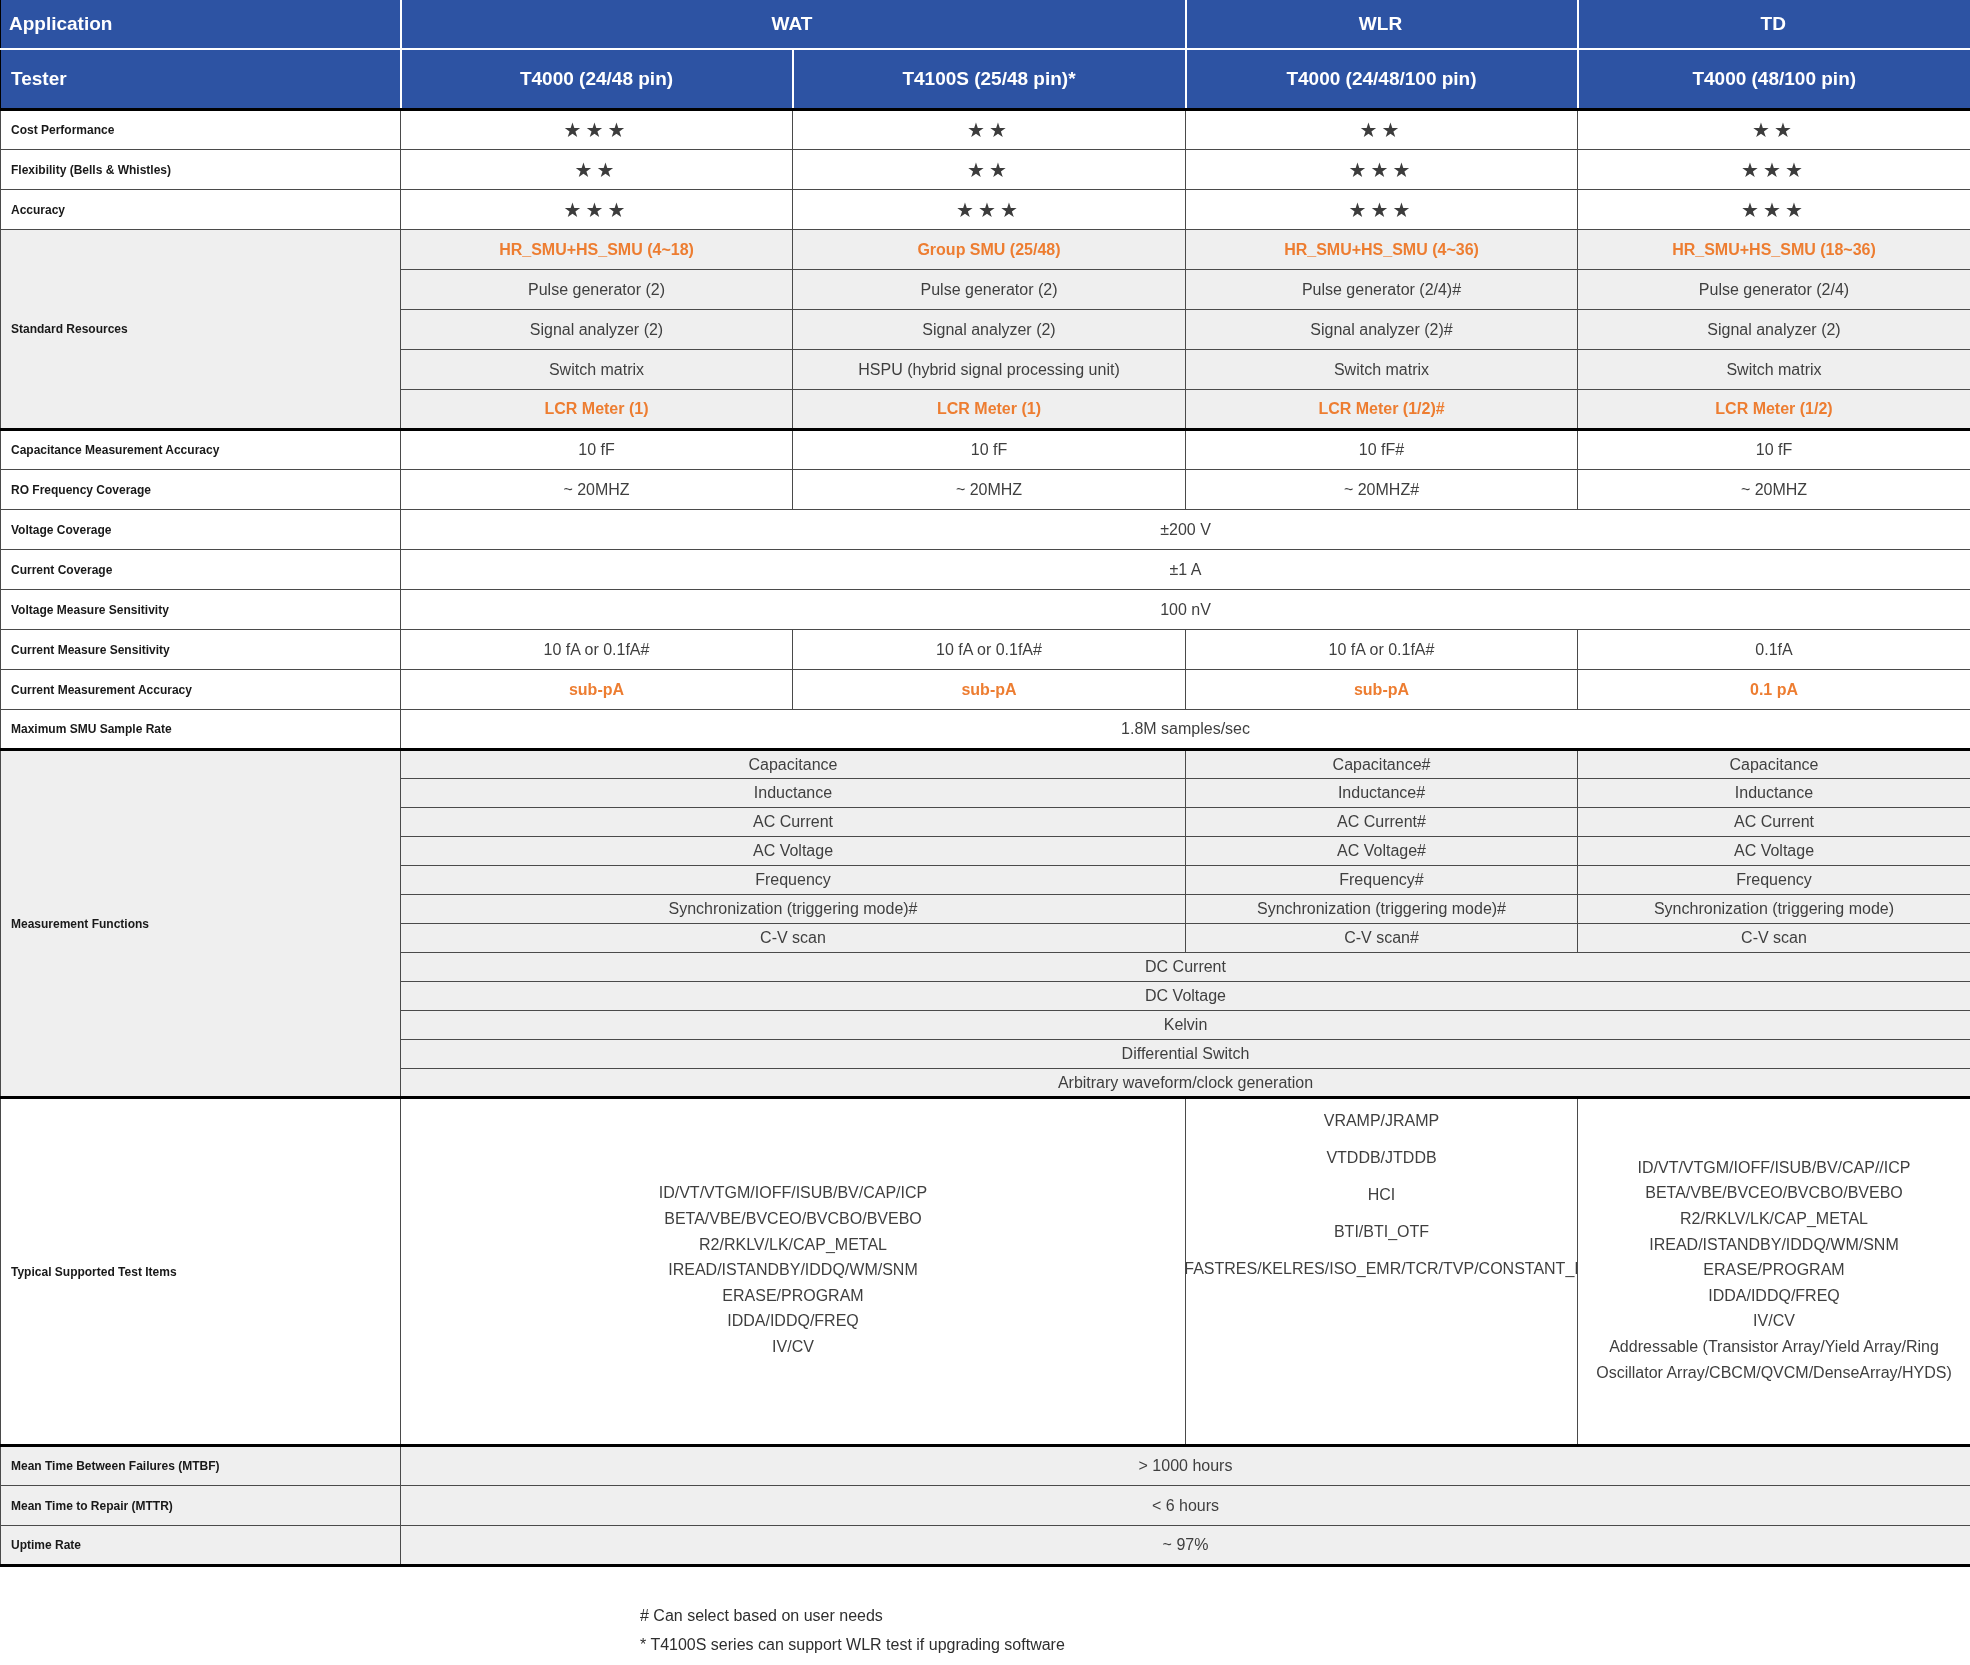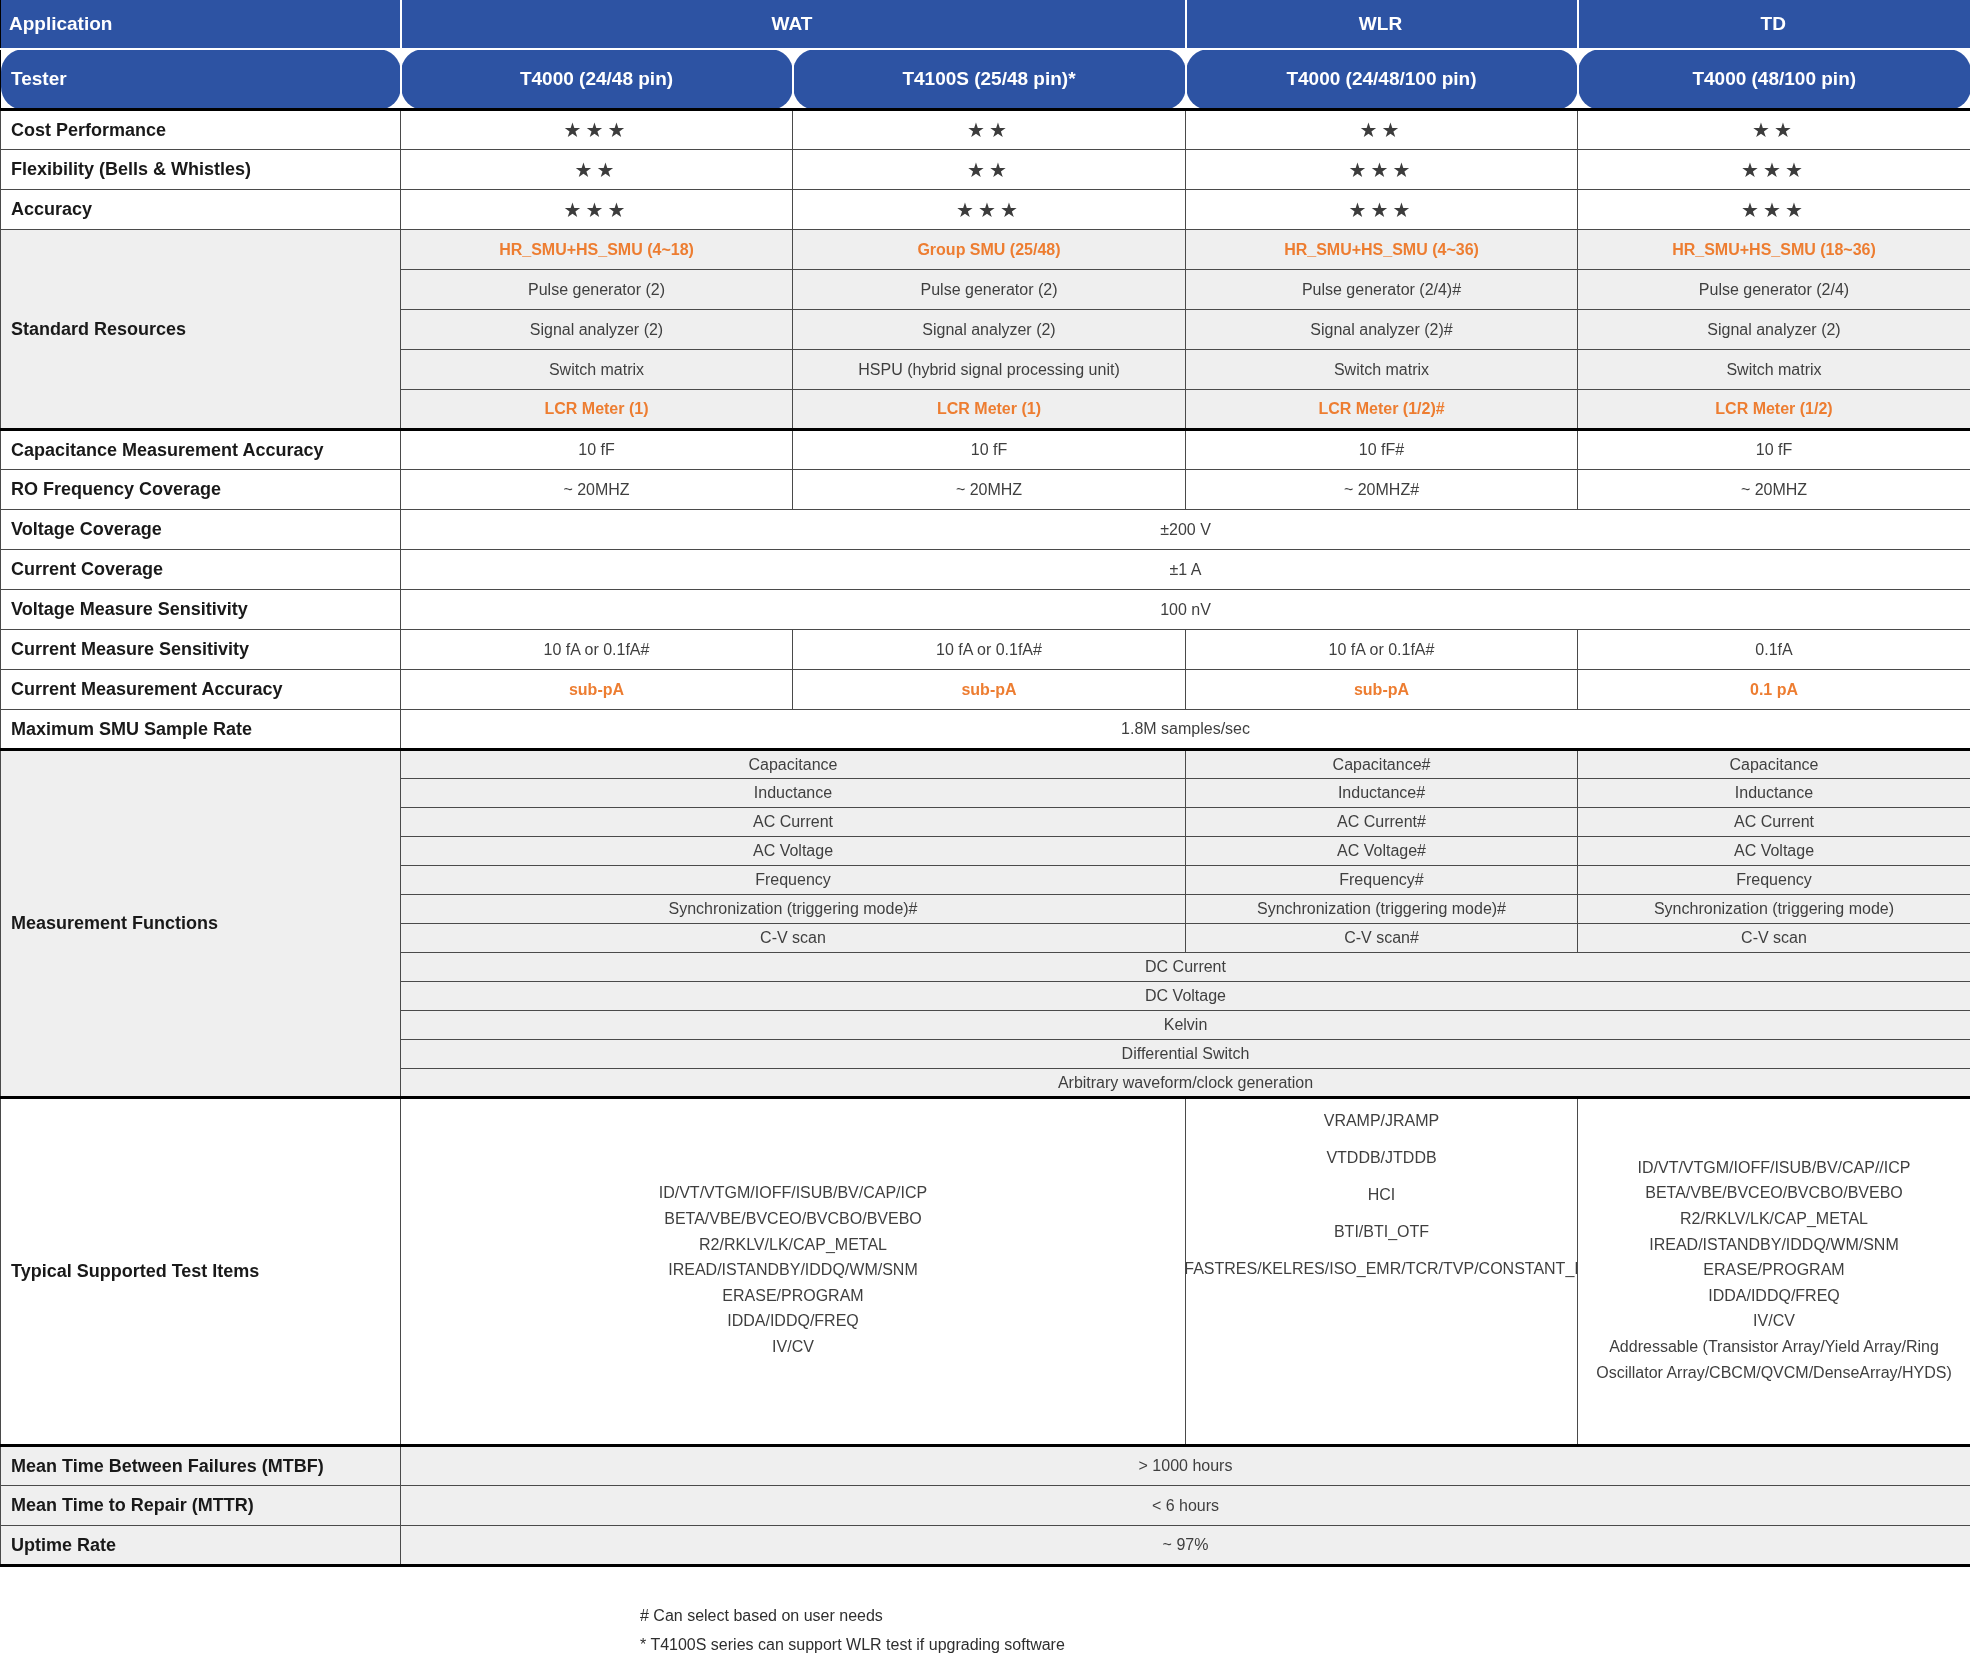--- a/index.html
+++ b/index.html
@@ -5,27 +5,27 @@
   html,body{margin:0;padding:0;background:#fff;}
   body{width:1970px;height:1665px;font-family:"Liberation Sans","DejaVu Sans",sans-serif;overflow:hidden;}
   table{border-collapse:collapse;width:1970px;table-layout:fixed;border-left:1px solid #000;border-right:1px solid #000;}
   col.c0{width:400px;}col.c1{width:392px;}col.c2{width:393px;}col.c3{width:392px;}col.c4{width:393px;}
 
   thead th{background:#2D53A3;color:#fff;font-weight:bold;font-size:19px;
     border-right:2px solid #fff;border-bottom:2px solid #fff;padding:0 10px;text-align:center;}
   thead th:last-child{border-right:none;}
   thead th.corner{text-align:left;}
   tr.hrow1 th{height:48px;padding-left:8px;}
-  tr.hrow2 th{height:58px;border-bottom:3px solid #000;border-radius:23px;}
+  tr.hrow2 th{height:58px;border-bottom:3px solid #000;}
 
   tbody td{border:1px solid #4a4a4a;font-size:16px;color:#3f3f3f;text-align:center;
     padding:0 8px;overflow:hidden;}
   tr.h40{height:40px;}
   tr.h29{height:29px;}
-  td.rowlabel{text-align:left;font-weight:bold;color:#191919;font-size:18px;padding-left:10px;background:#fff;}
+  td.rowlabel{text-align:left;font-weight:bold;color:#191919;font-size:12px;padding-left:10px;background:#fff;}
   tr.gray td{background:#efefef;}
   tr.gray td.rowlabel{background:#efefef;}
   td.orange{color:#ED7D31;font-weight:bold;}
   td.stars{font-size:20px;color:#3c3c3c;letter-spacing:4px;font-family:"DejaVu Sans",sans-serif;}
   tr.thick-top td{border-top:3px solid #000;}
   tr.thick-bottom td{border-bottom:3px solid #000;}
 
   tr.row-test{height:345px;}
   td.testcell{padding:0 6px;vertical-align:top;}
   .lines{height:342px;display:flex;flex-direction:column;}

